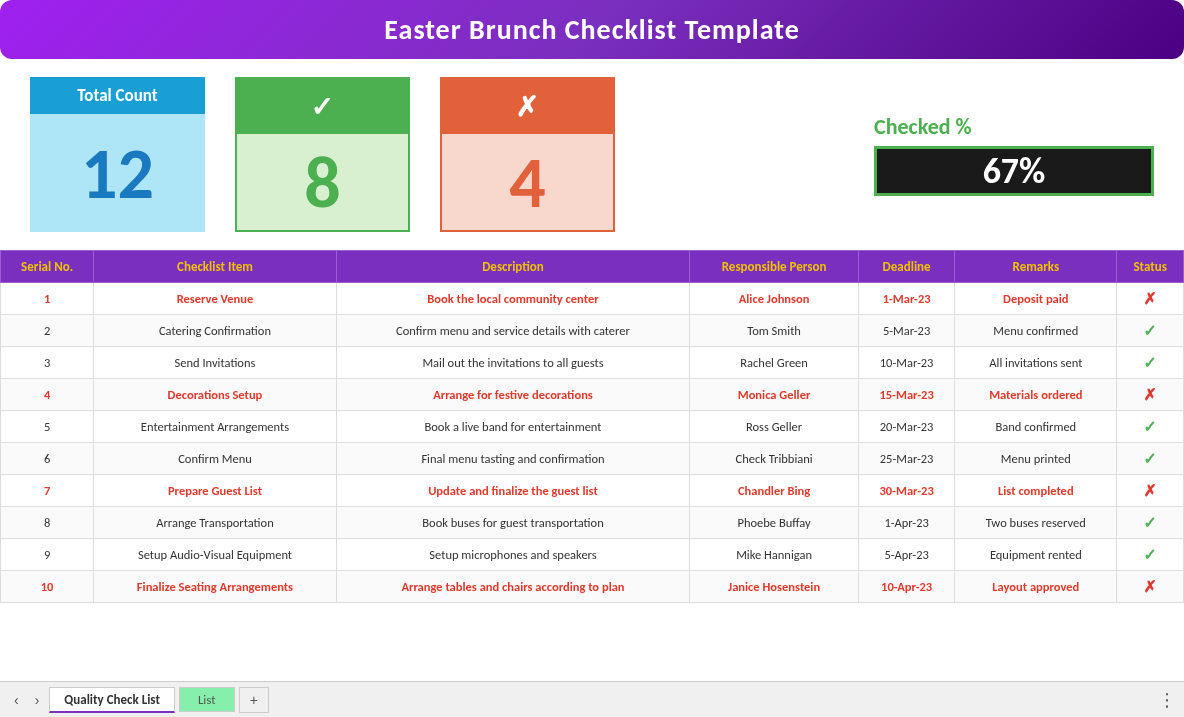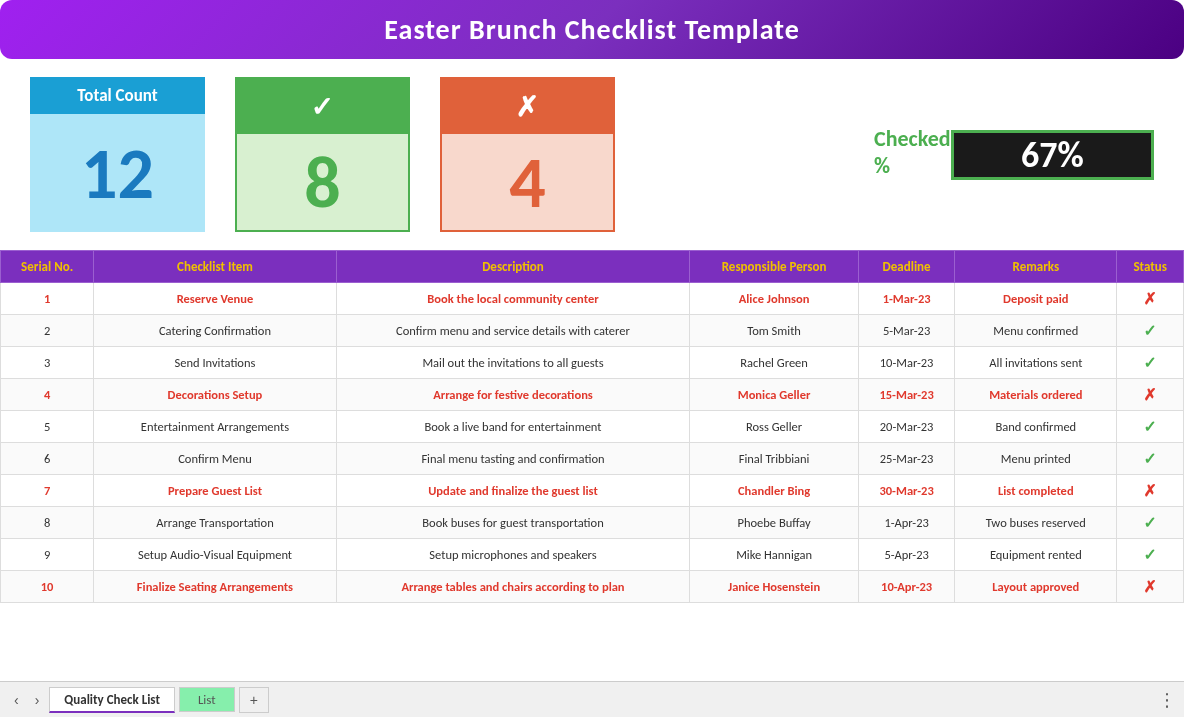--- a/index.html
+++ b/index.html
@@ -108,22 +108,21 @@
       flex: 1;
       display: flex;
       align-items: center;
       justify-content: center;
       height: 110px;
     }
 
     .percent-section {
       margin-left: auto;
       display: flex;
-      flex-direction: row;
-      align-items: center;
+      flex-direction: column;
       width: 280px;
     }
     .percent-label {
       color: #4caf50;
       font-size: 22px;
       font-weight: bold;
       margin-bottom: 6px;
     }
     .percent-value {
       background: #1a1a1a;
@@ -338,21 +337,21 @@
       <td>Book a live band for entertainment</td>
       <td>Ross Geller</td>
       <td>20-Mar-23</td>
       <td>Band confirmed</td>
       <td><span class="status-check">✓</span></td>
     </tr>
         <tr>
       <td>6</td>
       <td>Confirm Menu</td>
       <td>Final menu tasting and confirmation</td>
-      <td>Final Tribbiani</td>
+      <td>Check Tribbiani</td>
       <td>25-Mar-23</td>
       <td>Menu printed</td>
       <td><span class="status-check">✓</span></td>
     </tr>
         <tr class="row-highlight">
       <td>7</td>
       <td>Prepare Guest List</td>
       <td>Update and finalize the guest list</td>
       <td>Chandler Bing</td>
       <td>30-Mar-23</td>

